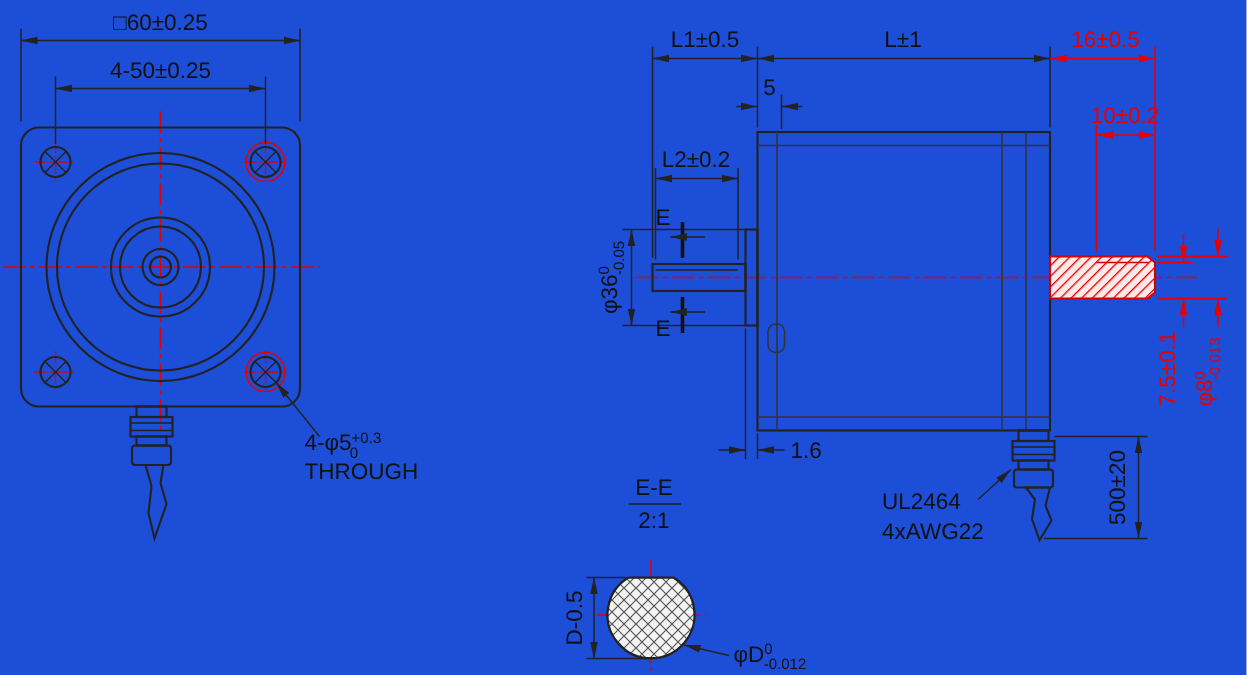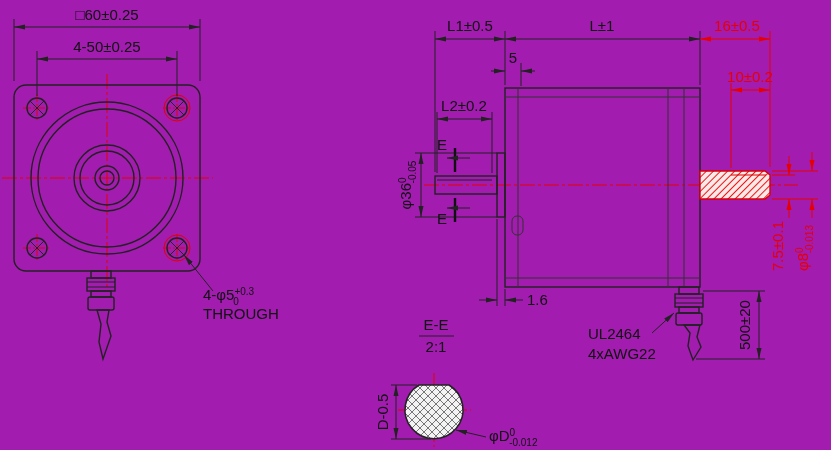--- a/index.html
+++ b/index.html
@@ -1,16 +1,16 @@
 <!DOCTYPE html>
 <html><head>
 <meta charset="utf-8">
 <style>
   html,body{margin:0;padding:0;background:#fff;}
-  .stage{position:relative;width:831px;height:450px;background:#a21caf;overflow:hidden;
+  .stage{position:relative;width:831px;height:450px;background:#1d4ed8;overflow:hidden;
          font-family:"Liberation Sans",sans-serif;}
   svg text{font-family:"Liberation Sans",sans-serif;}
   .t{font-size:15px;fill:#111;}
   .tol{font-size:10px;}
   .red{fill:#e60000;}
   .obj{stroke:#222;stroke-width:1.4;fill:none;}
   .objthin{stroke:#333;stroke-width:1;fill:none;}
   .thin{stroke:#222;stroke-width:1;fill:none;}
   .thick{stroke:#111;stroke-width:2.4;fill:none;}
   .cl{stroke:#e60000;stroke-width:1;fill:none;stroke-dasharray:15 3 3 3;}

